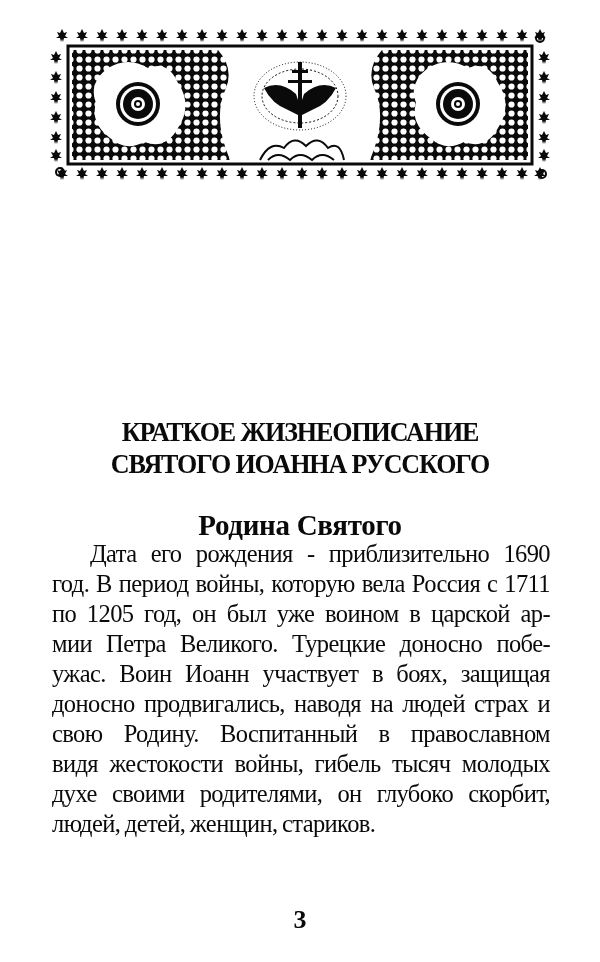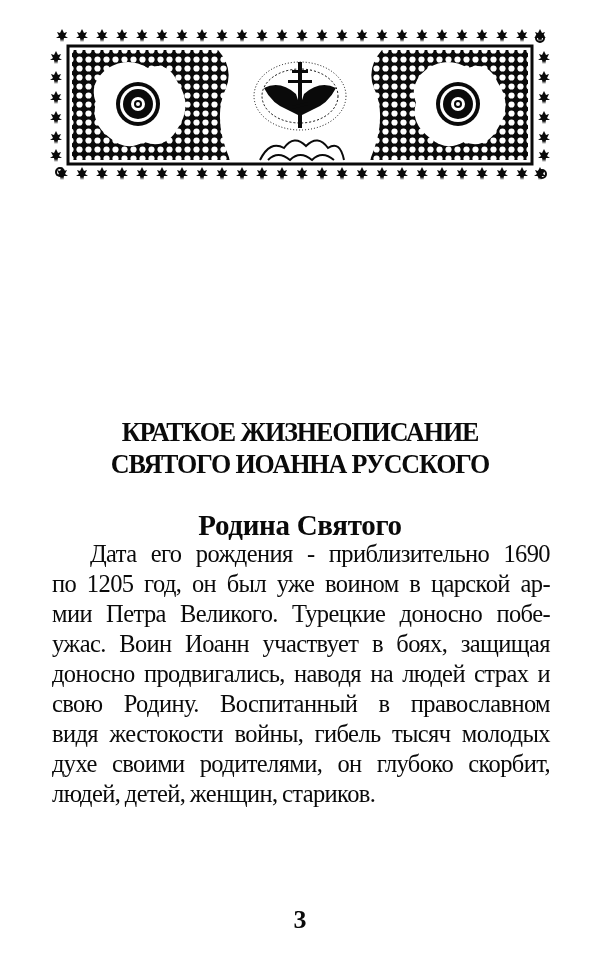--- a/index.html
+++ b/index.html
@@ -163,20 +163,21 @@
 
 <div class="headline">
   <div>КРАТКОЕ ЖИЗНЕОПИСАНИЕ</div>
   <div>СВЯТОГО ИОАННА РУССКОГО</div>
 </div>
 
 <div class="subhead">Родина Святого</div>
 
 <div class="body-text">
   <span class="line first">Дата его рождения - приблизительно 1690</span>
+  <span class="line">год. В период войны, которую вела Россия с 1711</span>
   <span class="line">по 1205 год, он был уже воином в царской ар-</span>
   <span class="line">мии Петра Великого. Турецкие доносно побе-</span>
   <span class="line">ужас. Воин Иоанн участвует в боях, защищая</span>
   <span class="line">доносно продвигались, наводя на людей страх и</span>
   <span class="line">свою Родину. Воспитанный в православном</span>
   <span class="line">видя жестокости войны, гибель тысяч молодых</span>
   <span class="line">духе своими родителями, он глубоко скорбит,</span>
   <span class="line last">людей, детей, женщин, стариков.</span>
 </div>
 

